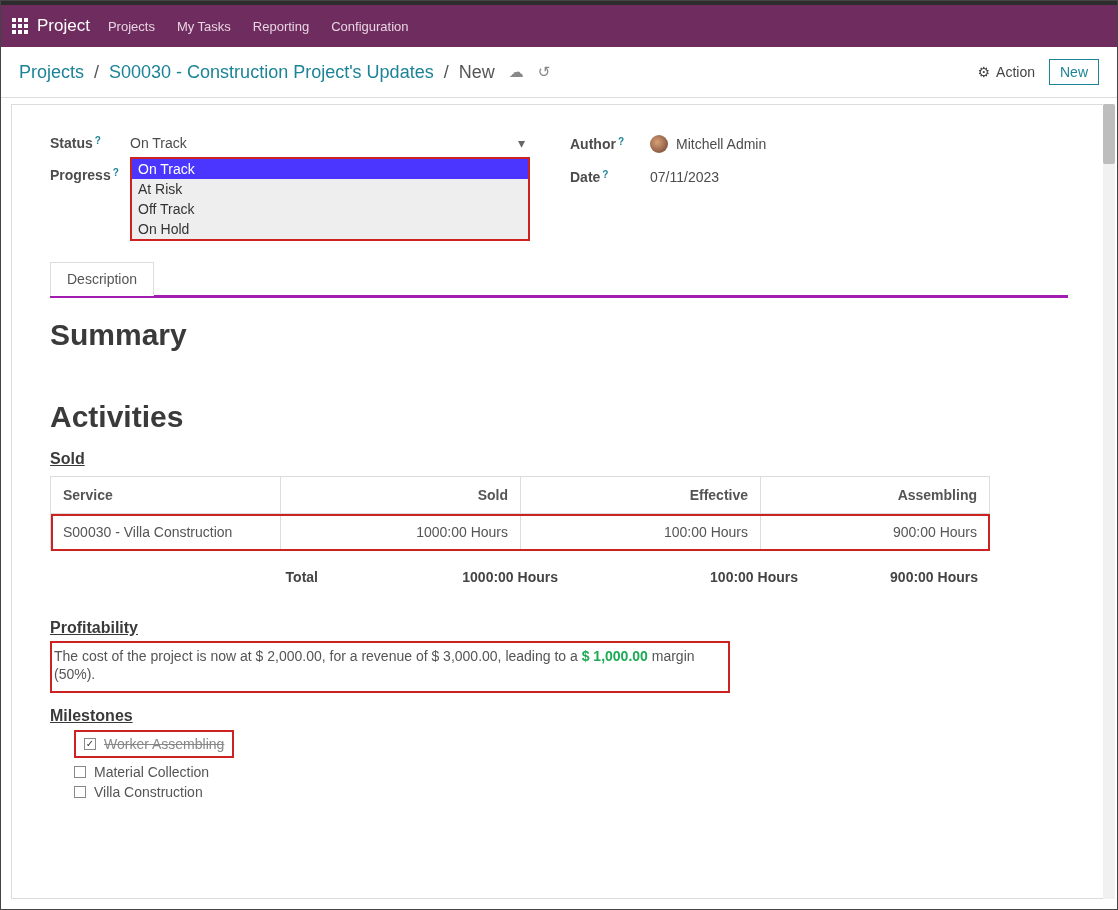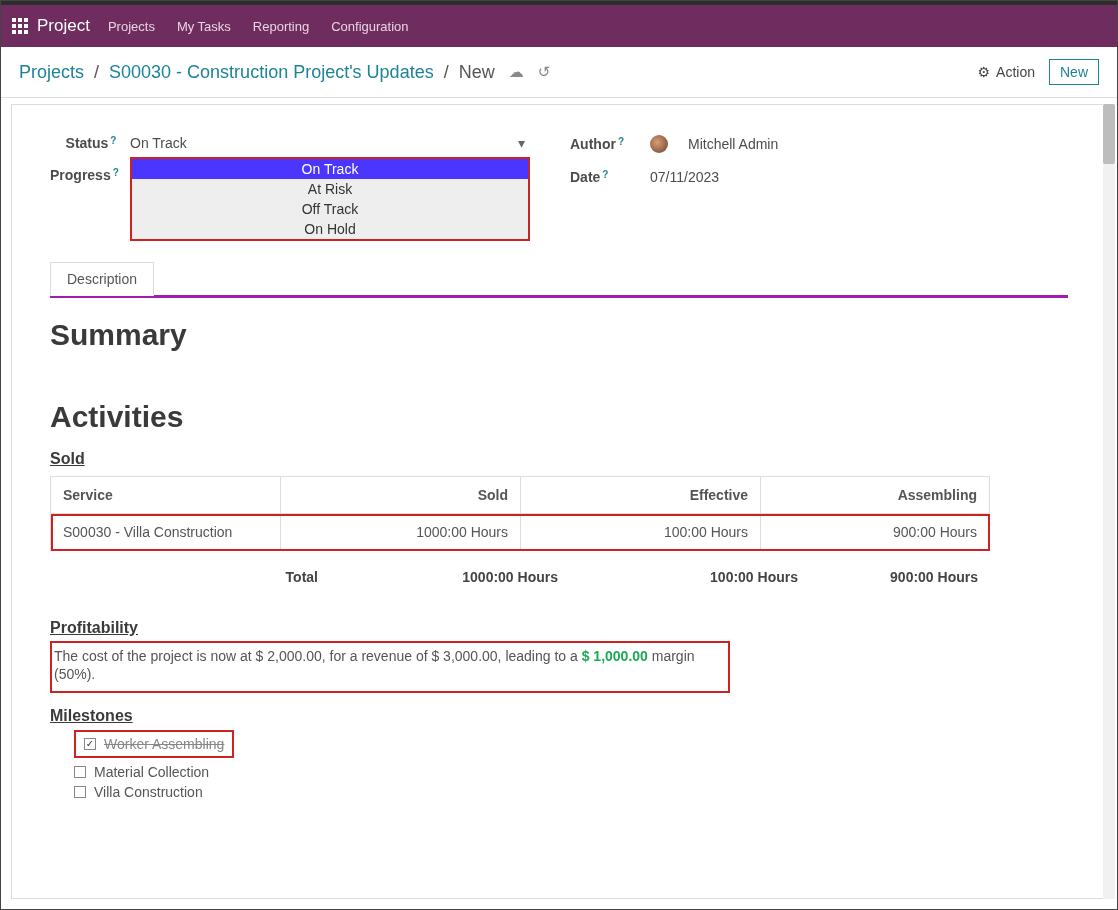--- a/index.html
+++ b/index.html
@@ -28,21 +28,21 @@
 .left-col { width: 500px; position: relative; }
 .right-col { margin-left: 20px; }
 .field-row { display: flex; align-items: center; margin-bottom: 16px; font-size: 14px; color: #4c4c4c; }
 .field-lbl { font-weight: 600; width: 80px; position: relative; }
 .field-lbl .q { color: #1d8397; font-size: 10px; position: relative; top: -4px; left: 2px; }
 .select-box { width: 395px; display: flex; align-items: center; justify-content: space-between; cursor: pointer; color: #4c4c4c; }
 .select-box .caret { color: #666; }
 .dropdown { position: absolute; top: 22px; left: 80px; width: 400px; border: 2px solid #c22; background: #eee; z-index: 10; }
 .dropdown .opt { padding: 2px 6px; font-size: 14px; color: #333; cursor: pointer; }
 .dropdown .opt.sel { background: #4a36ff; color: #fff; }
-.author-val { display: flex; align-items: center; gap: 20px; }
+.author-val { display: flex; align-items: center; gap: 8px; }
 .avatar { width: 18px; height: 18px; border-radius: 50%; background: radial-gradient(circle at 40% 40%, #d7a074, #6b3d2e); display: inline-block; }
 .tab-strip { margin-top: 60px; border-bottom: 3px solid #a21caf; }
 .tab { display: inline-block; padding: 8px 16px; font-size: 14px; color: #555; border: 1px solid #dcdcdc; border-bottom: 1px solid #fff; position: relative; top: 1px; background: #fff; cursor: pointer; }
 .section-h1 { font-size: 30px; font-weight: 700; color: #3a3a3a; margin-top: 20px; margin-bottom: 16px; }
 .summary-q { font-size: 14px; color: #555; }
 .sub-h { font-size: 16px; font-weight: 700; text-decoration: underline; color: #3a3a3a; margin-top: 12px; margin-bottom: 8px; }
 table.activities { width: 940px; border-collapse: collapse; font-size: 14px; color: #555; }
 table.activities th, table.activities td { border: 1px solid #dcdcdc; padding: 10px 12px; text-align: left; }
 table.activities th { font-weight: 600; }
 table.activities td.num, table.activities th.num { text-align: right; }
@@ -106,21 +106,21 @@
   </div>
 
   <div class="content-outer">
     <div class="scrollbar">
         <div class="scroll-thumb"></div>
       </div>
     <div class="content-card">
 
       <div class="form-row">
         <div class="left-col">
-          <div class="field-row" style="position:relative;text-align:center;">
+          <div class="field-row" style="position:relative;">
             <span class="field-lbl"><span>Status</span><span class="q">?</span></span>
             <span class="select-box">
               <span>On Track</span>
               <span class="caret">▾</span>
             </span>
             <div class="dropdown">
               <div class="opt sel">On Track</div>
               <div class="opt">At Risk</div>
               <div class="opt">Off Track</div>
               <div class="opt">On Hold</div>

